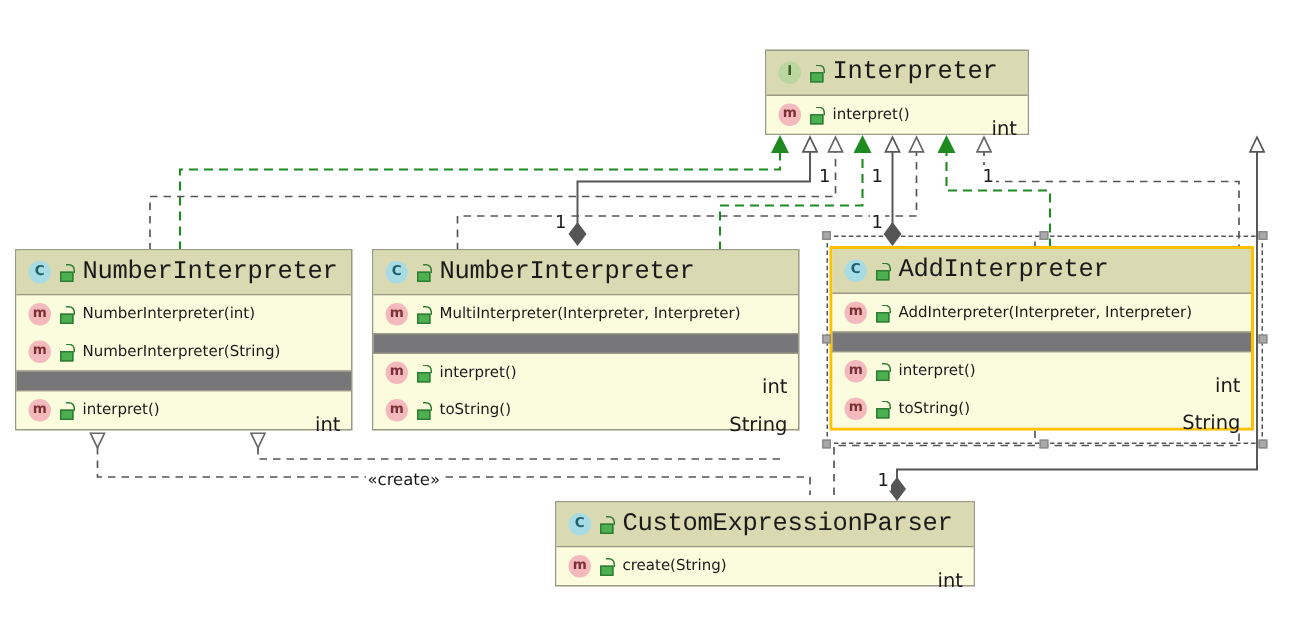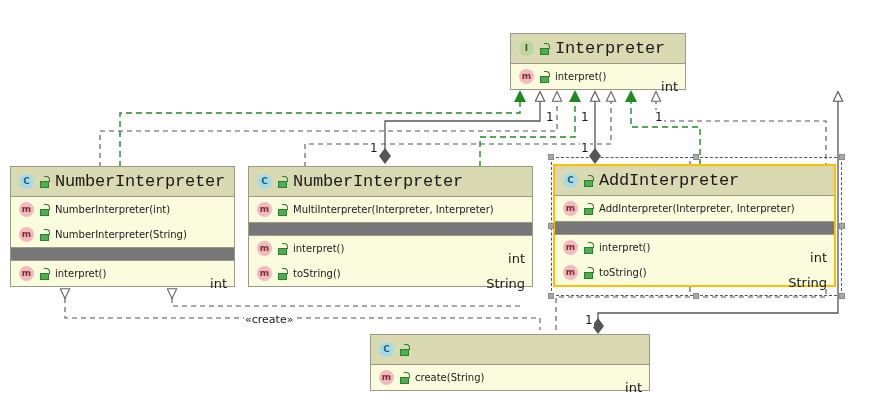--- a/index.html
+++ b/index.html
@@ -401,20 +401,21 @@
     </div>
   </div>
 
   <div class="umlbox" style="left:370px; top:334px; width:280px;">
     <div class="hdr">
       <span class="badge c">C</span>
       <span class="lock">
           <span class="shackle"></span>
           <span class="body"></span>
         </span>
+      <span class="title">CustomExpressionParser</span>
     </div>
     <div class="sect">
       <div class="row">
         <span class="badge m">m</span>
         <span class="lock">
             <span class="shackle"></span>
             <span class="body"></span>
           </span>
         <span class="mname">create(String)</span>
         <span class="rtype">int</span>

